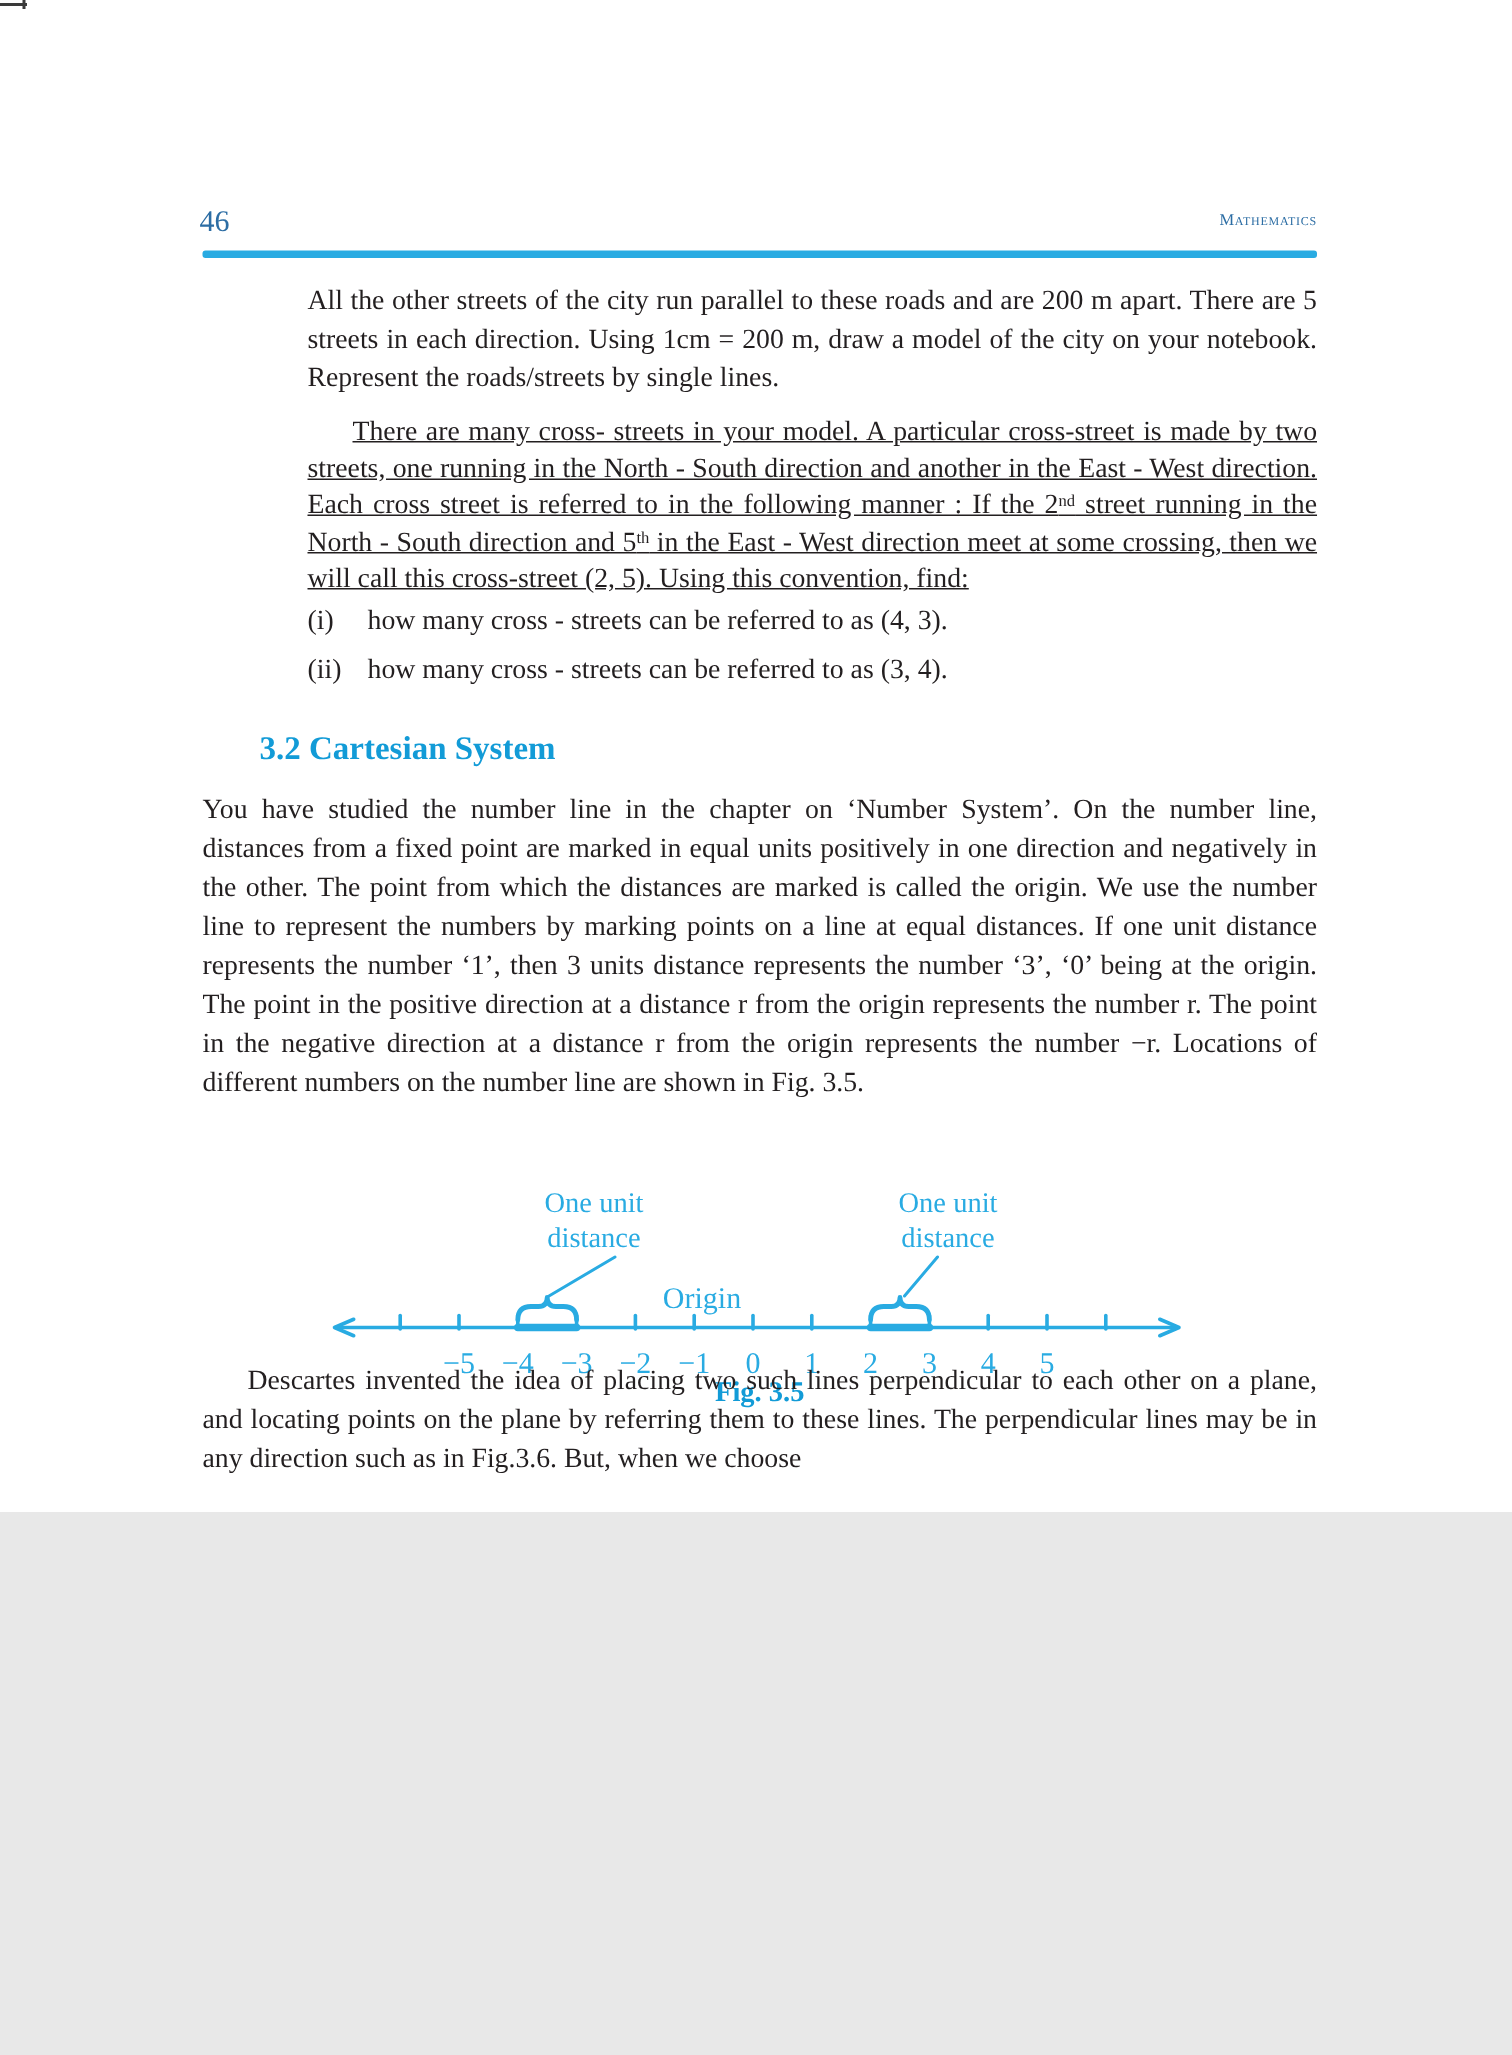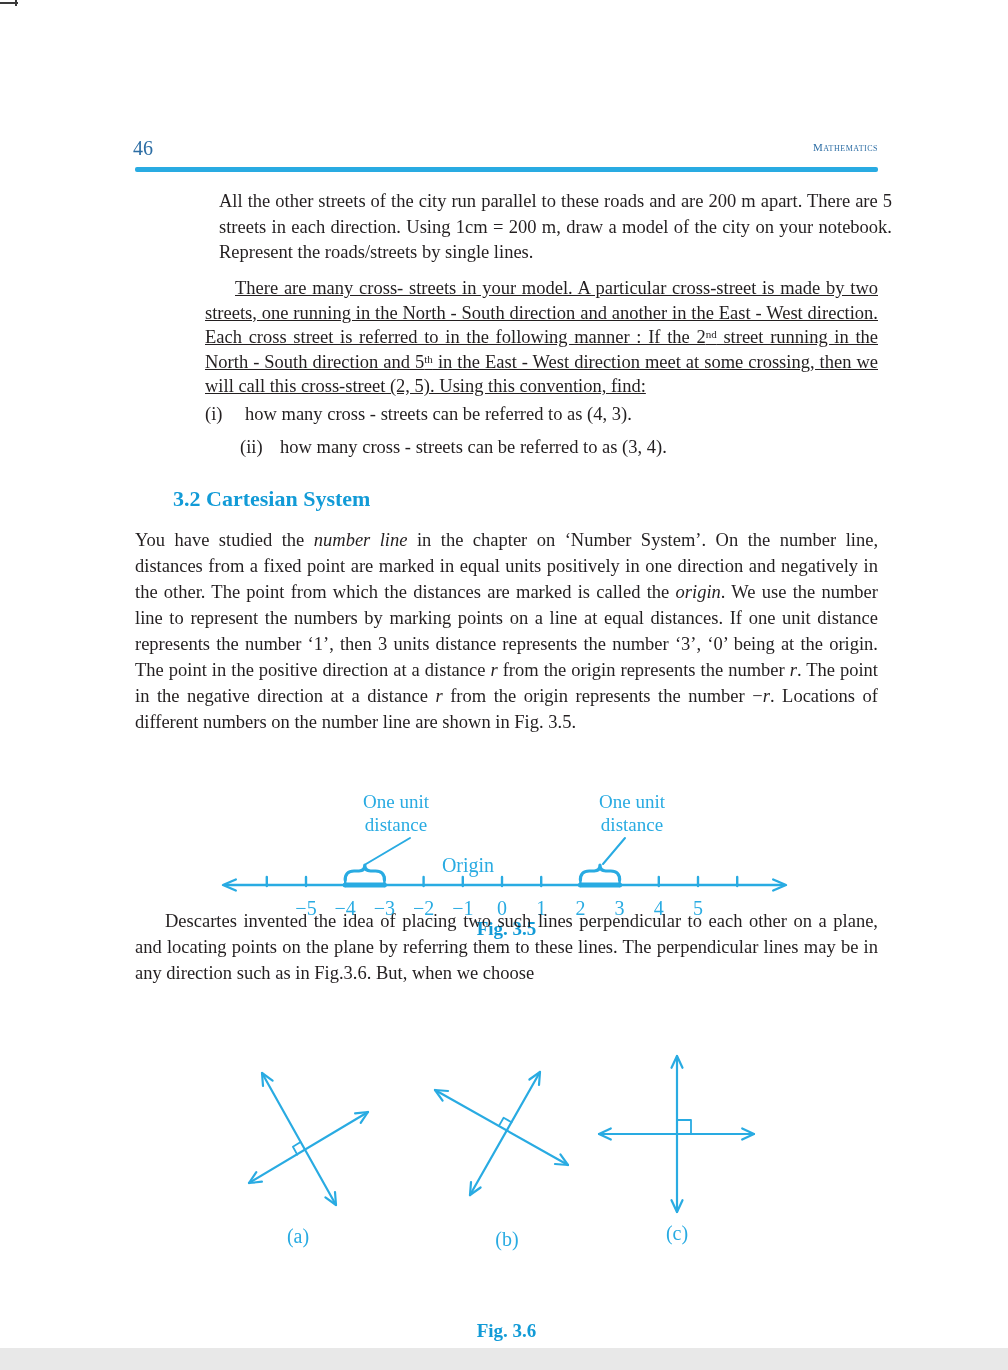--- a/index.html
+++ b/index.html
@@ -1,41 +1,41 @@
 <!DOCTYPE html>
 <html><head>
 <meta charset="utf-8">
 <style>
   html,body{margin:0;padding:0;background:#e8e8e8;}
   .page{
     position:relative;
-    width:1008px;height:1348px;
+    width:1008px;height:1008px;
     margin:0 auto;
     background:#ffffff;
     font-family:"Liberation Serif",serif;
     color:#231F20;
     overflow:hidden;
   }
   .abs{position:absolute;}
   
   .page-number{left:133px;top:137px;font-size:20px;color:#2C6DA4;}
   .header-title{left:135px;top:141px;width:743px;text-align:right;font-size:11px;
     font-variant:small-caps;letter-spacing:0.5px;color:#2C6DA4;}
   .header-rule{left:135px;top:167px;width:743px;height:5px;background:#29ABE2;border-radius:2px;}
   
   .body-par{font-size:18.5px;line-height:25.5px;text-align:justify;}
-  .p1{left:219px;top:189px;width:673px;}
+  .p1{left:205px;top:189px;width:673px;}
   .p2{left:205px;top:276px;width:673px;text-indent:30px;line-height:24.6px;text-decoration:underline;}
   .list-item{left:205px;top:402px;width:673px;display:flex;font-size:18.5px;line-height:25px;}
   .list-item .li-label{flex:0 0 40px;}
-  .item2{top:435px;margin-left:35px;}
+  .item2{top:435px;}
   .section-heading{left:133px;top:486px;font-size:22px;font-weight:bold;color:#129BD7;margin-left:40px;}
   .p3{left:135px;top:527px;width:743px;line-height:26px;}
   .p4{left:135px;top:908px;width:743px;line-height:26px;text-indent:30px;}
-  .it{font-style:italic;}
+  .it{}
   .sup{font-size:0.6em;position:relative;top:-0.45em;line-height:0;}
   
   .fig35-svg{left:180px;top:781px;}
   .fig-caption{left:135px;width:743px;text-align:center;font-size:19px;font-weight:bold;color:#129BD7;}
   .cap35{top:918px;}
   .fig36-svg{left:200px;top:1048px;}
   .cap36{top:1320px;}
   .fig-text{font-family:"Liberation Serif",serif;fill:#29ABE2;}
   
   .footer{left:0;top:1294px;width:1008px;text-align:center;

